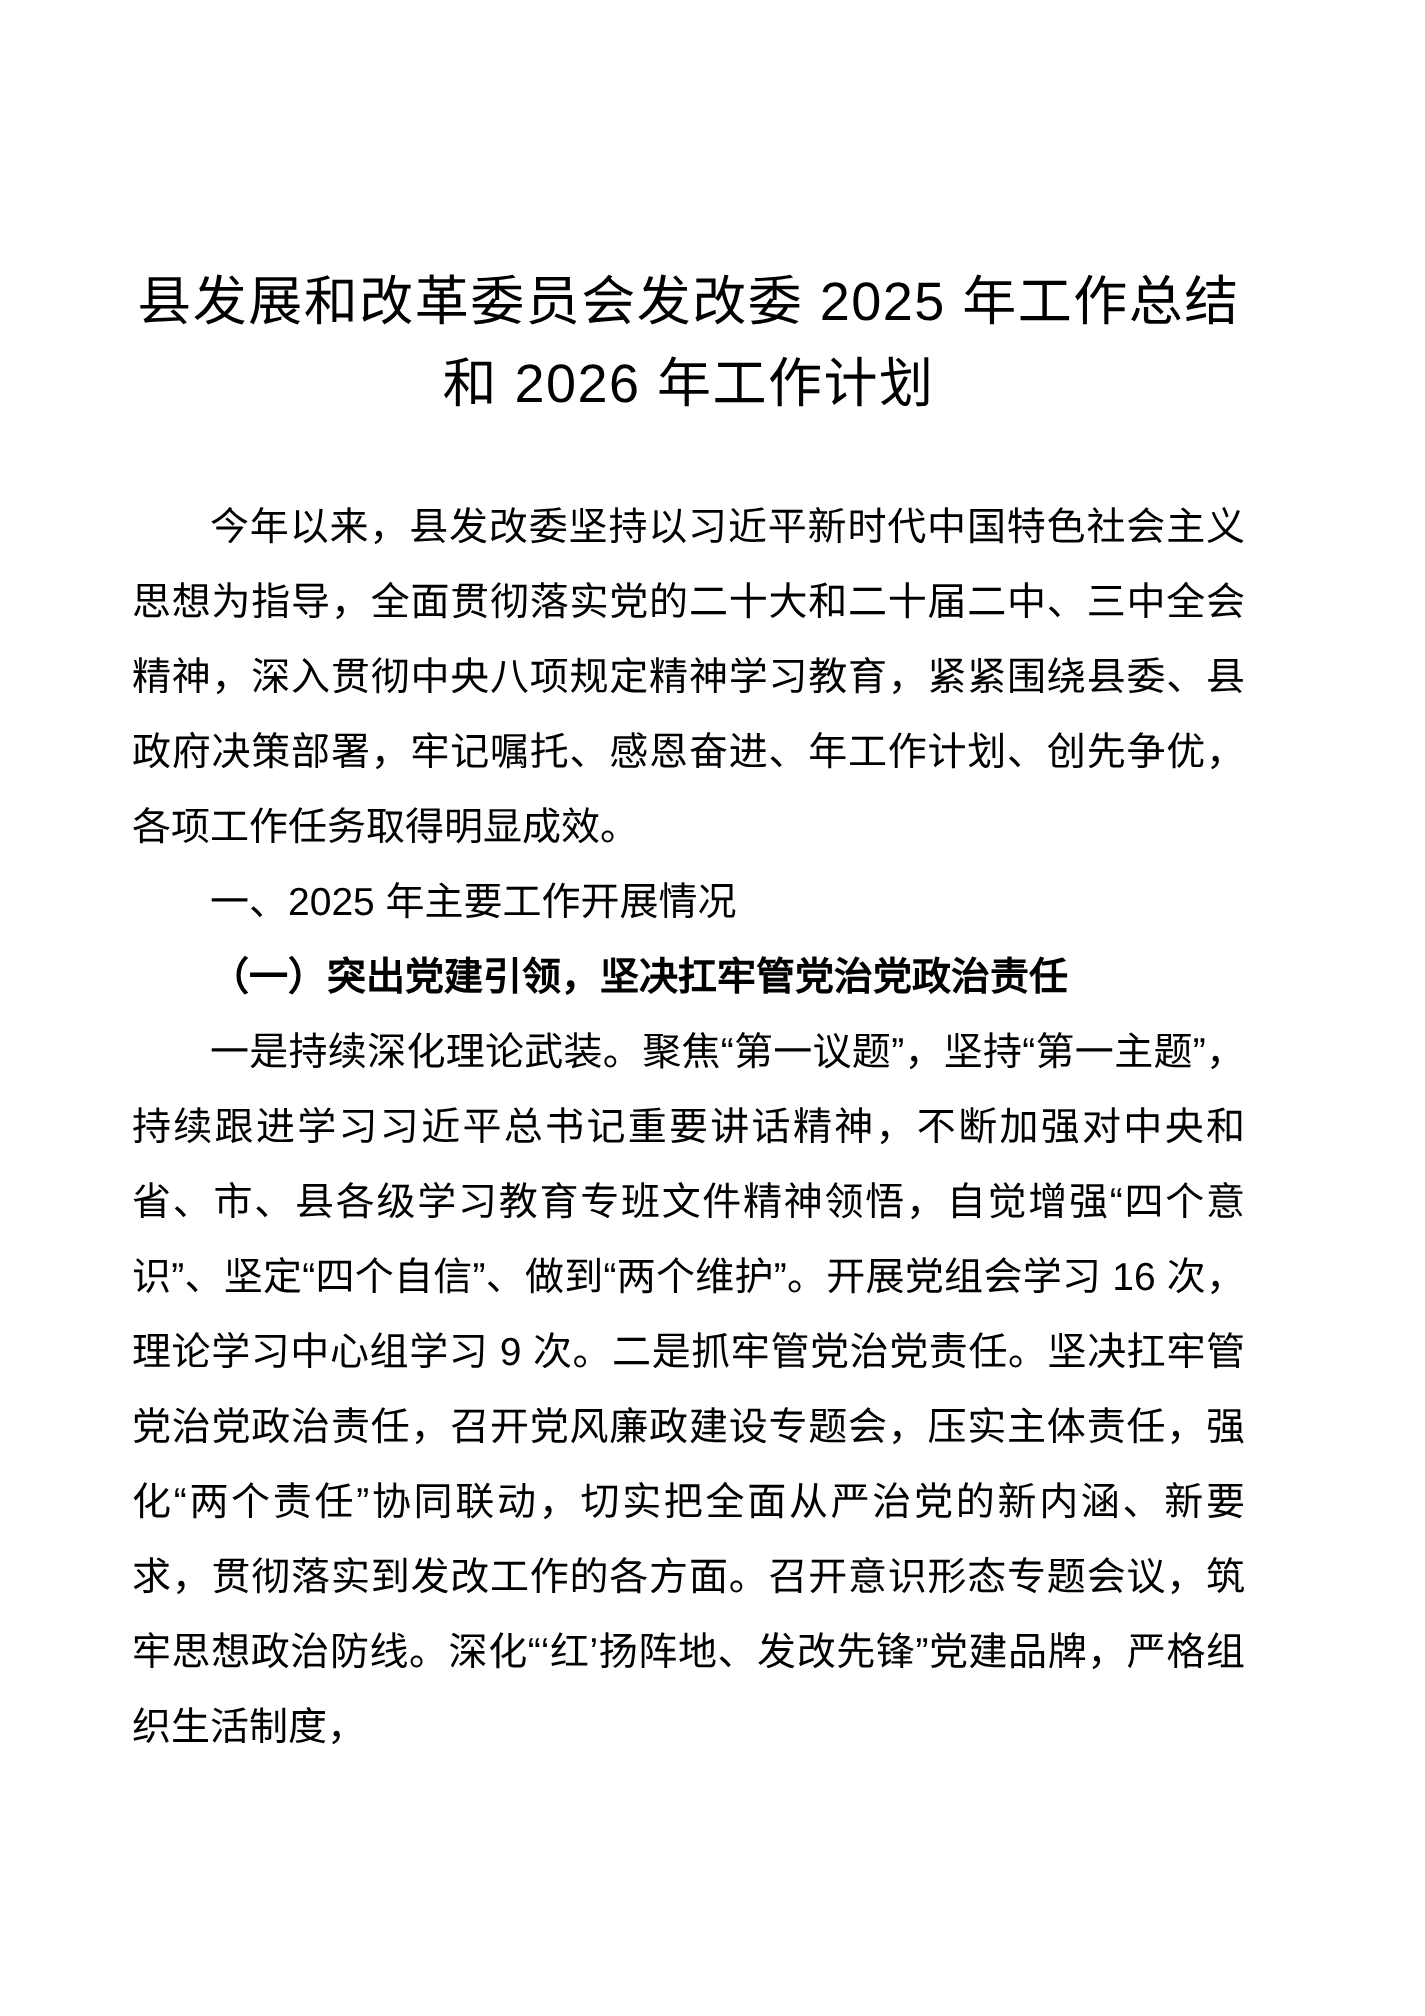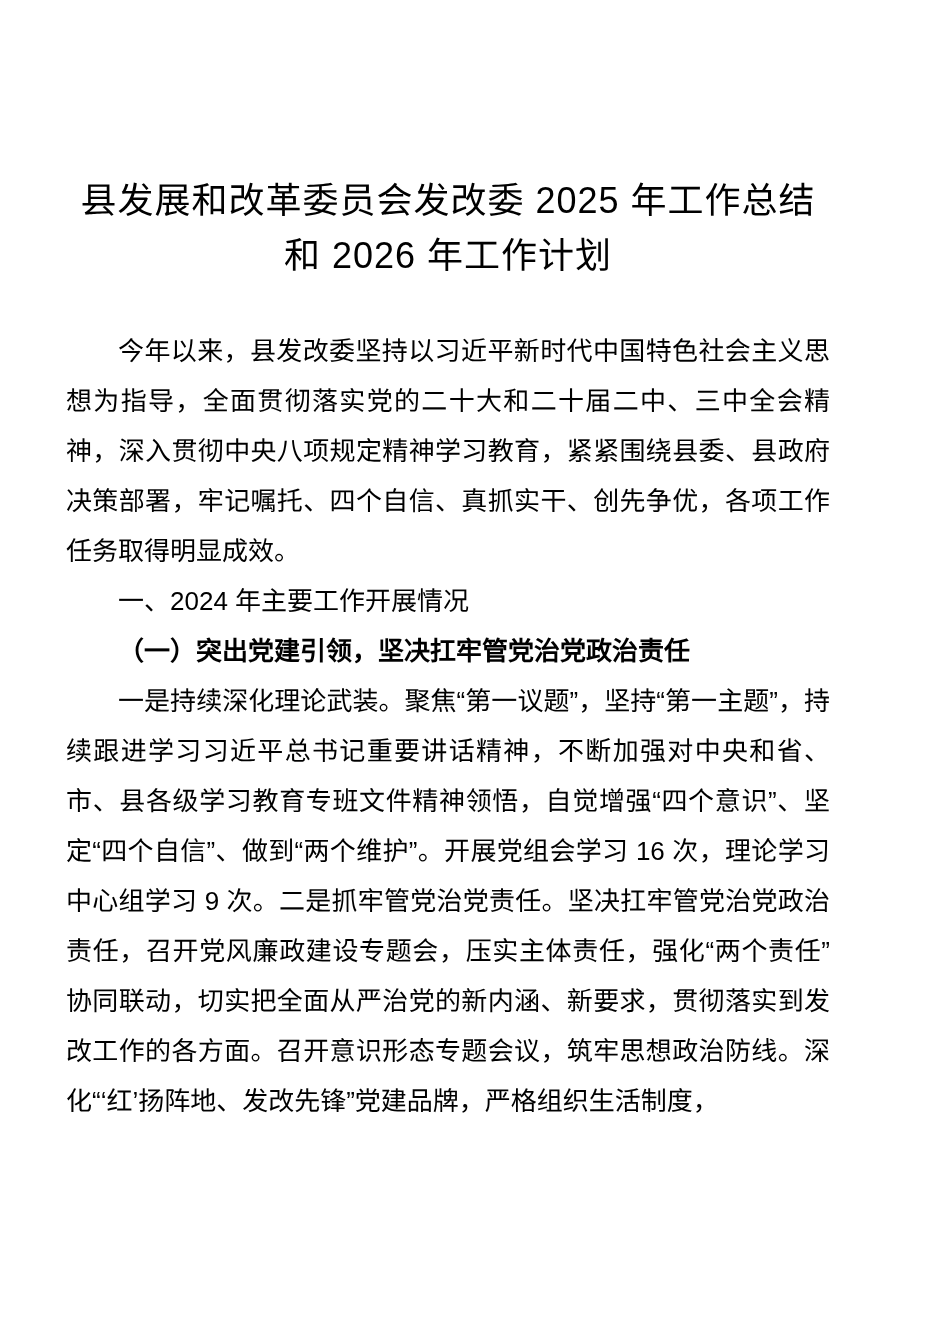--- a/index.html
+++ b/index.html
@@ -9,21 +9,21 @@
     overflow: hidden;
   }
   body {
     background: #ffffff;
     color: #000000;
     font-family: "Liberation Sans", "DejaVu Sans", sans-serif;
   }
   .page {
     width: 950px;
     height: 1344px;
-    padding: 173px 120px 0 66px;
+    padding: 173px 120px 0 88px;
   }
   .doc-title {
     font-size: 36px;
     line-height: 55px;
     font-weight: 400;
     text-align: center;
     letter-spacing: 1px;
     margin-bottom: 43px;
   }
   .para {
@@ -36,21 +36,21 @@
   .heading-l1 { font-weight: 400; }
   .heading-l2 { font-weight: 700; }
 </style>
 </head>
 <body>
 
 <div class="page">
 
   <h1 class="doc-title">县发展和改革委员会发改委 2025 年工作总结和 2026 年工作计划</h1>
 
-  <p class="para indent2">今年以来，县发改委坚持以习近平新时代中国特色社会主义思想为指导，全面贯彻落实党的二十大和二十届二中、三中全会精神，深入贯彻中央八项规定精神学习教育，紧紧围绕县委、县政府决策部署，牢记嘱托、四个自信、真抓实干、创先争优，各项工作任务取得明显成效。</p>
+  <p class="para indent2">今年以来，县发改委坚持以习近平新时代中国特色社会主义思想为指导，全面贯彻落实党的二十大和二十届二中、三中全会精神，深入贯彻中央八项规定精神学习教育，紧紧围绕县委、县政府决策部署，牢记嘱托、感恩奋进、年工作计划、创先争优，各项工作任务取得明显成效。</p>
 
-  <p class="para indent2 heading-l1">一、2024 年主要工作开展情况</p>
+  <p class="para indent2 heading-l1">一、2025 年主要工作开展情况</p>
 
   <p class="para indent2 heading-l2">（一）突出党建引领，坚决扛牢管党治党政治责任</p>
 
   <p class="para indent2">一是持续深化理论武装。聚焦“第一议题”，坚持“第一主题”，持续跟进学习习近平总书记重要讲话精神，不断加强对中央和省、市、县各级学习教育专班文件精神领悟，自觉增强“四个意识”、坚定“四个自信”、做到“两个维护”。开展党组会学习 16 次，理论学习中心组学习 9 次。二是抓牢管党治党责任。坚决扛牢管党治党政治责任，召开党风廉政建设专题会，压实主体责任，强化“两个责任”协同联动，切实把全面从严治党的新内涵、新要求，贯彻落实到发改工作的各方面。召开意识形态专题会议，筑牢思想政治防线。深化“‘红’扬阵地、发改先锋”党建品牌，严格组织生活制度，</p>
 
 </div>
 
 </body></html>

